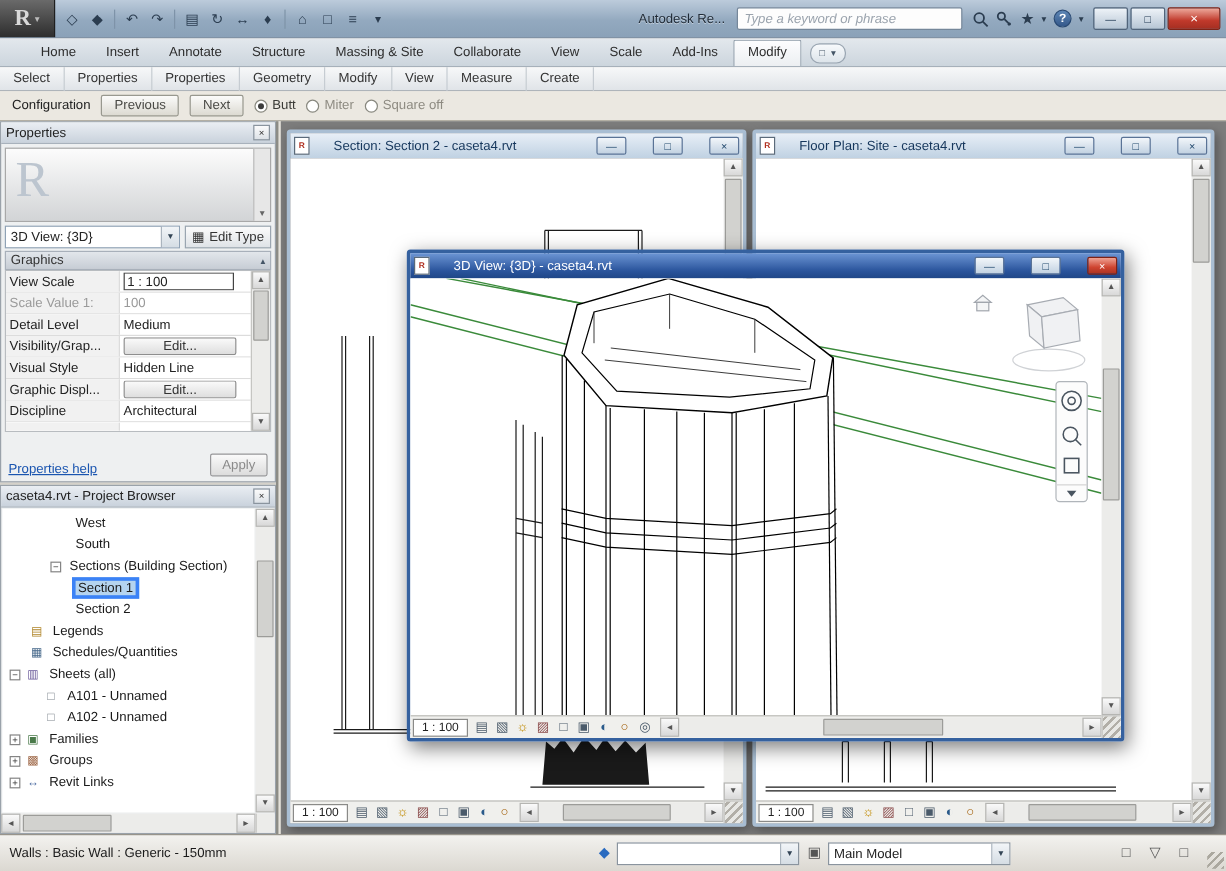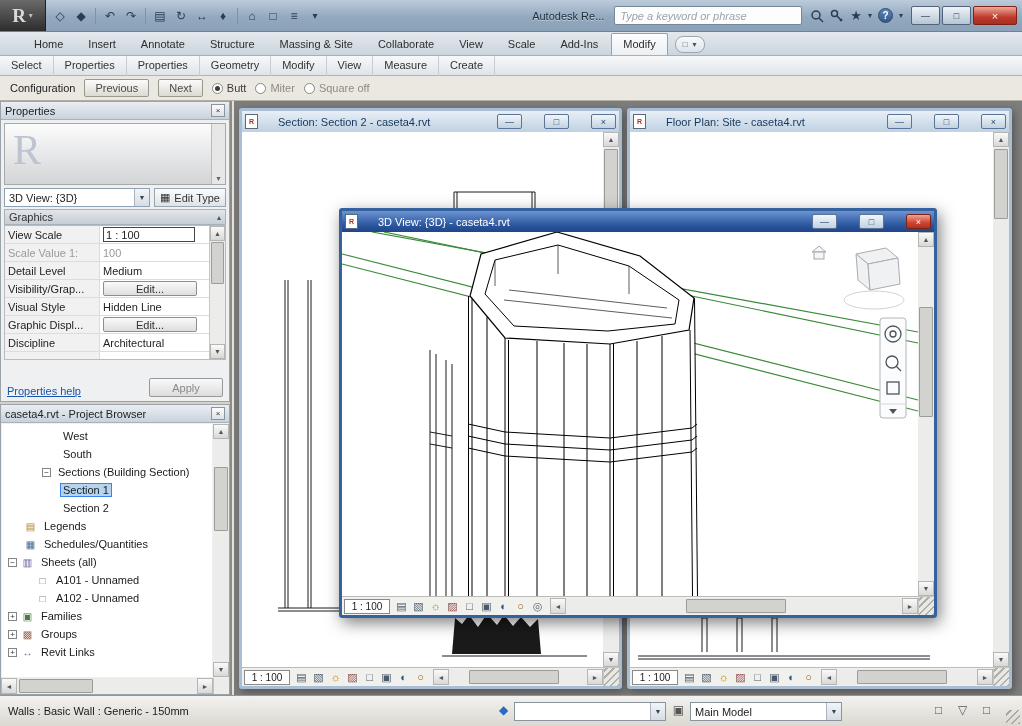--- a/index.html
+++ b/index.html
@@ -87,32 +87,32 @@
 .glab{width:95px;align-self:stretch;display:flex;align-items:center;padding:0 3px;background:#f1f1f1;
   border-right:1px solid #dcdcdc;white-space:nowrap;overflow:hidden;color:#222}
 .gval{flex:1;padding:0 3px;white-space:nowrap;overflow:hidden;color:#222}
 .gval .inputbox{display:inline-block;min-width:92px;border:1px solid #444;background:#fff;padding:0 2px;height:15px;line-height:15px}
 .gbtn{display:inline-block;width:94px;text-align:center;border:1px solid #8e8e8e;border-radius:2px;height:15px;line-height:14px;
   background:linear-gradient(#fafafa,#dedede);color:#333}
 .gray .glab,.gray .gval{color:#9a9a9a}
 .gsb{position:absolute;right:0;top:0;bottom:0;width:16px;display:flex;flex-direction:column;background:#ececea;border-left:1px solid #c5c5c2}
 .palfoot{position:absolute;left:6px;right:6px;bottom:4px;display:flex;align-items:flex-end;justify-content:space-between}
 .link{color:#1a55b0;text-decoration:underline}
-.applybtn{width:74px;height:19px;border:1px solid #98989a;border-radius:2px;background:linear-gradient(#fafafa,#dcdcdc);
+.applybtn{width:48px;height:19px;border:1px solid #98989a;border-radius:2px;background:linear-gradient(#fafafa,#dcdcdc);
   color:#8a8a8a;display:flex;align-items:center;justify-content:center}
 
 
 .tree{position:absolute;left:1px;right:17px;top:19px;bottom:17px;background:#fff;overflow:hidden;padding-top:3px}
 .trow{display:flex;align-items:center;height:18px;white-space:nowrap}
 .ind{display:inline-block;height:1px}
 .exp{width:9px;height:9px;border:1px solid #848484;background:#fff;color:#333;font-size:8px;line-height:7px;
   text-align:center;margin-right:4px;flex:none}
 .ticn{width:13px;text-align:center;font-size:10px;margin-right:4px;flex:none}
 .tlabel{padding:1px 3px;color:#1a1a1a}
-.tlabel.sel{background:#b5d4ef;border:1px solid #3b82f6;padding:0 2px}
+.tlabel.sel{background:#b5d4ef;border:3px solid #3b82f6;padding:0 2px}
 .ic-leg{color:#b0862a}.ic-sch{color:#47698b}.ic-sht{color:#6a5a9a}.ic-doc{color:#808890}
 .ic-fam{color:#4a7a4a}.ic-grp{color:#a06a4a}.ic-lnk{color:#4a6aa0}
 
 
 .vsb{display:flex;flex-direction:column;width:16px;background:#ececea}
 .sbtn{height:15px;flex:none;display:flex;align-items:center;justify-content:center;font-size:7px;color:#555;
   background:linear-gradient(#fafafa,#d8d8d8);border:1px solid #b5b5b2}
 .strack{flex:1;position:relative}
 .sthumb{position:absolute;left:1px;right:1px;background:#d2d2cf;border:1px solid #9c9c99;border-radius:1px}
 .hsb{display:flex;height:16px;background:#ececea}

